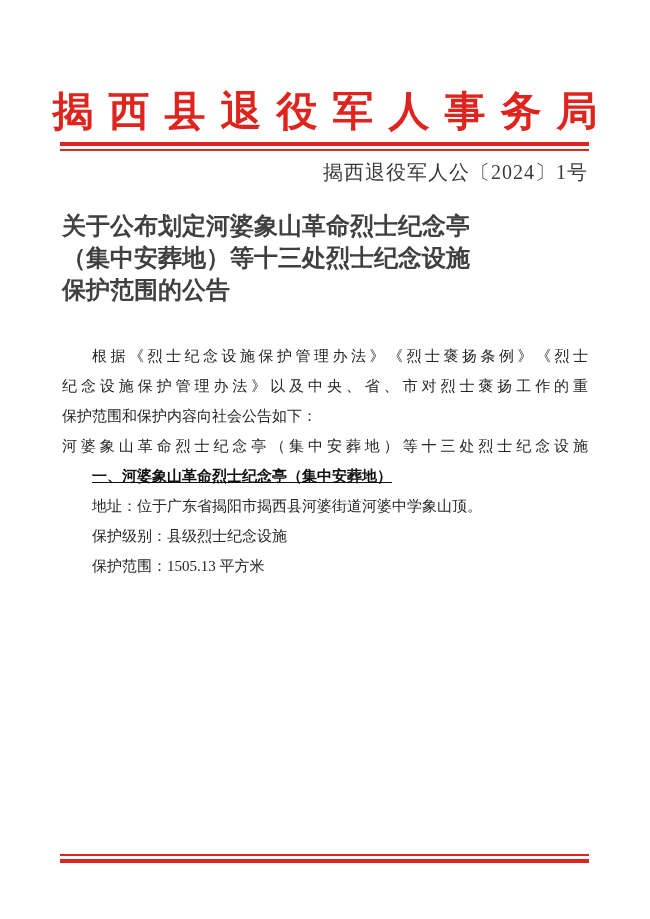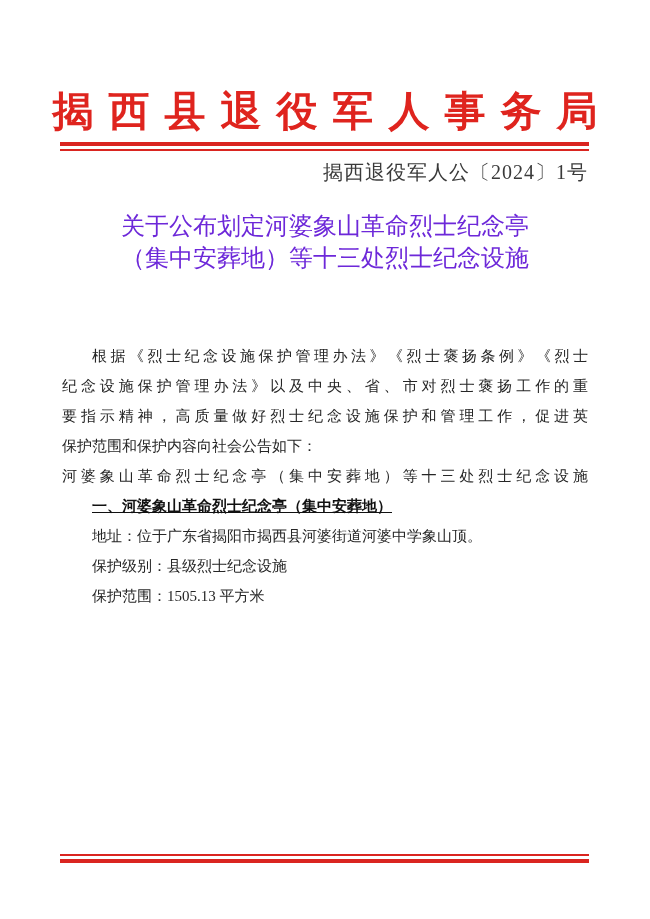--- a/index.html
+++ b/index.html
@@ -52,23 +52,23 @@
     color: #3a3a3a;
     letter-spacing: 1px;
     white-space: nowrap;
   }
   
   .notice-title {
     position: absolute;
     top: 210px;
     left: 62px;
     width: 526px;
-    text-align: center;
-    color: #6d28d9;
-    font-weight: normal;
+    text-align: left;
+    color: #404040;
+    font-weight: bold;
     font-size: 24px;
     line-height: 32px;
   }
   
   .body-block {
     position: absolute;
     top: 341px;
     left: 62px;
     width: 526px;
     font-size: 15px;
@@ -97,26 +97,26 @@
   <div class="agency-name">揭西县退役军人事务局</div>
 
   <div class="rule rule-top-thick"></div>
   <div class="rule rule-top-thin"></div>
 
   <div class="doc-number">揭西退役军人公〔2024〕1号</div>
 
   <div class="notice-title">
     <div>关于公布划定河婆象山革命烈士纪念亭</div>
     <div>（集中安葬地）等十三处烈士纪念设施</div>
+    <div>保护范围的公告</div>
   </div>
 
   <div class="body-block">
     <div class="bline indent just">根据《烈士纪念设施保护管理办法》《烈士褒扬条例》《烈士</div>
     <div class="bline just">纪念设施保护管理办法》以及中央、省、市对烈士褒扬工作的重</div>
-    <div class="bline just">要指示精神，高质量做好烈士纪念设施保护和管理工作，促进英</div>
     <div class="bline">保护范围和保护内容向社会公告如下：</div>
     <div class="bline just">河婆象山革命烈士纪念亭（集中安葬地）等十三处烈士纪念设施</div>
     <div class="bline indent heading">一、河婆象山革命烈士纪念亭（集中安葬地）</div>
     <div class="bline indent">地址：位于广东省揭阳市揭西县河婆街道河婆中学象山顶。</div>
     <div class="bline indent">保护级别：县级烈士纪念设施</div>
     <div class="bline indent">保护范围：1505.13 平方米</div>
   </div>
 
   <div class="rule rule-bottom-thin"></div>
   <div class="rule rule-bottom-thick"></div>

